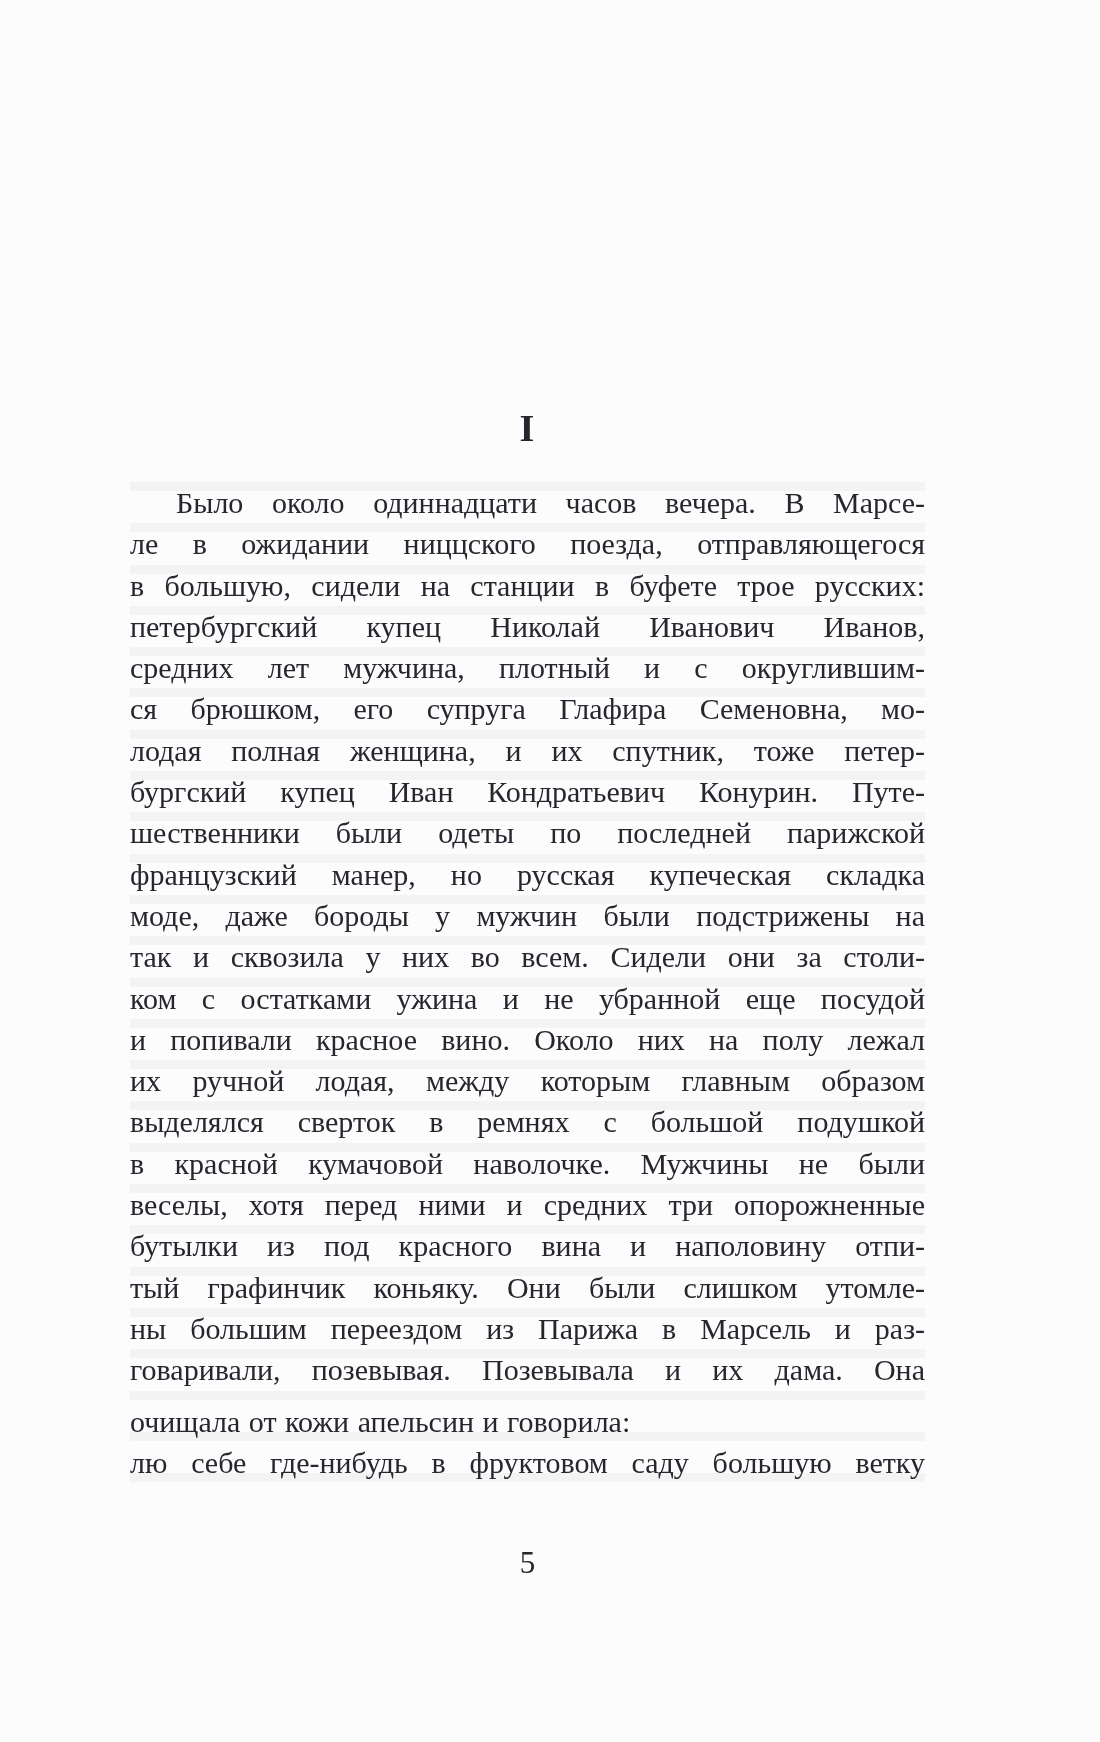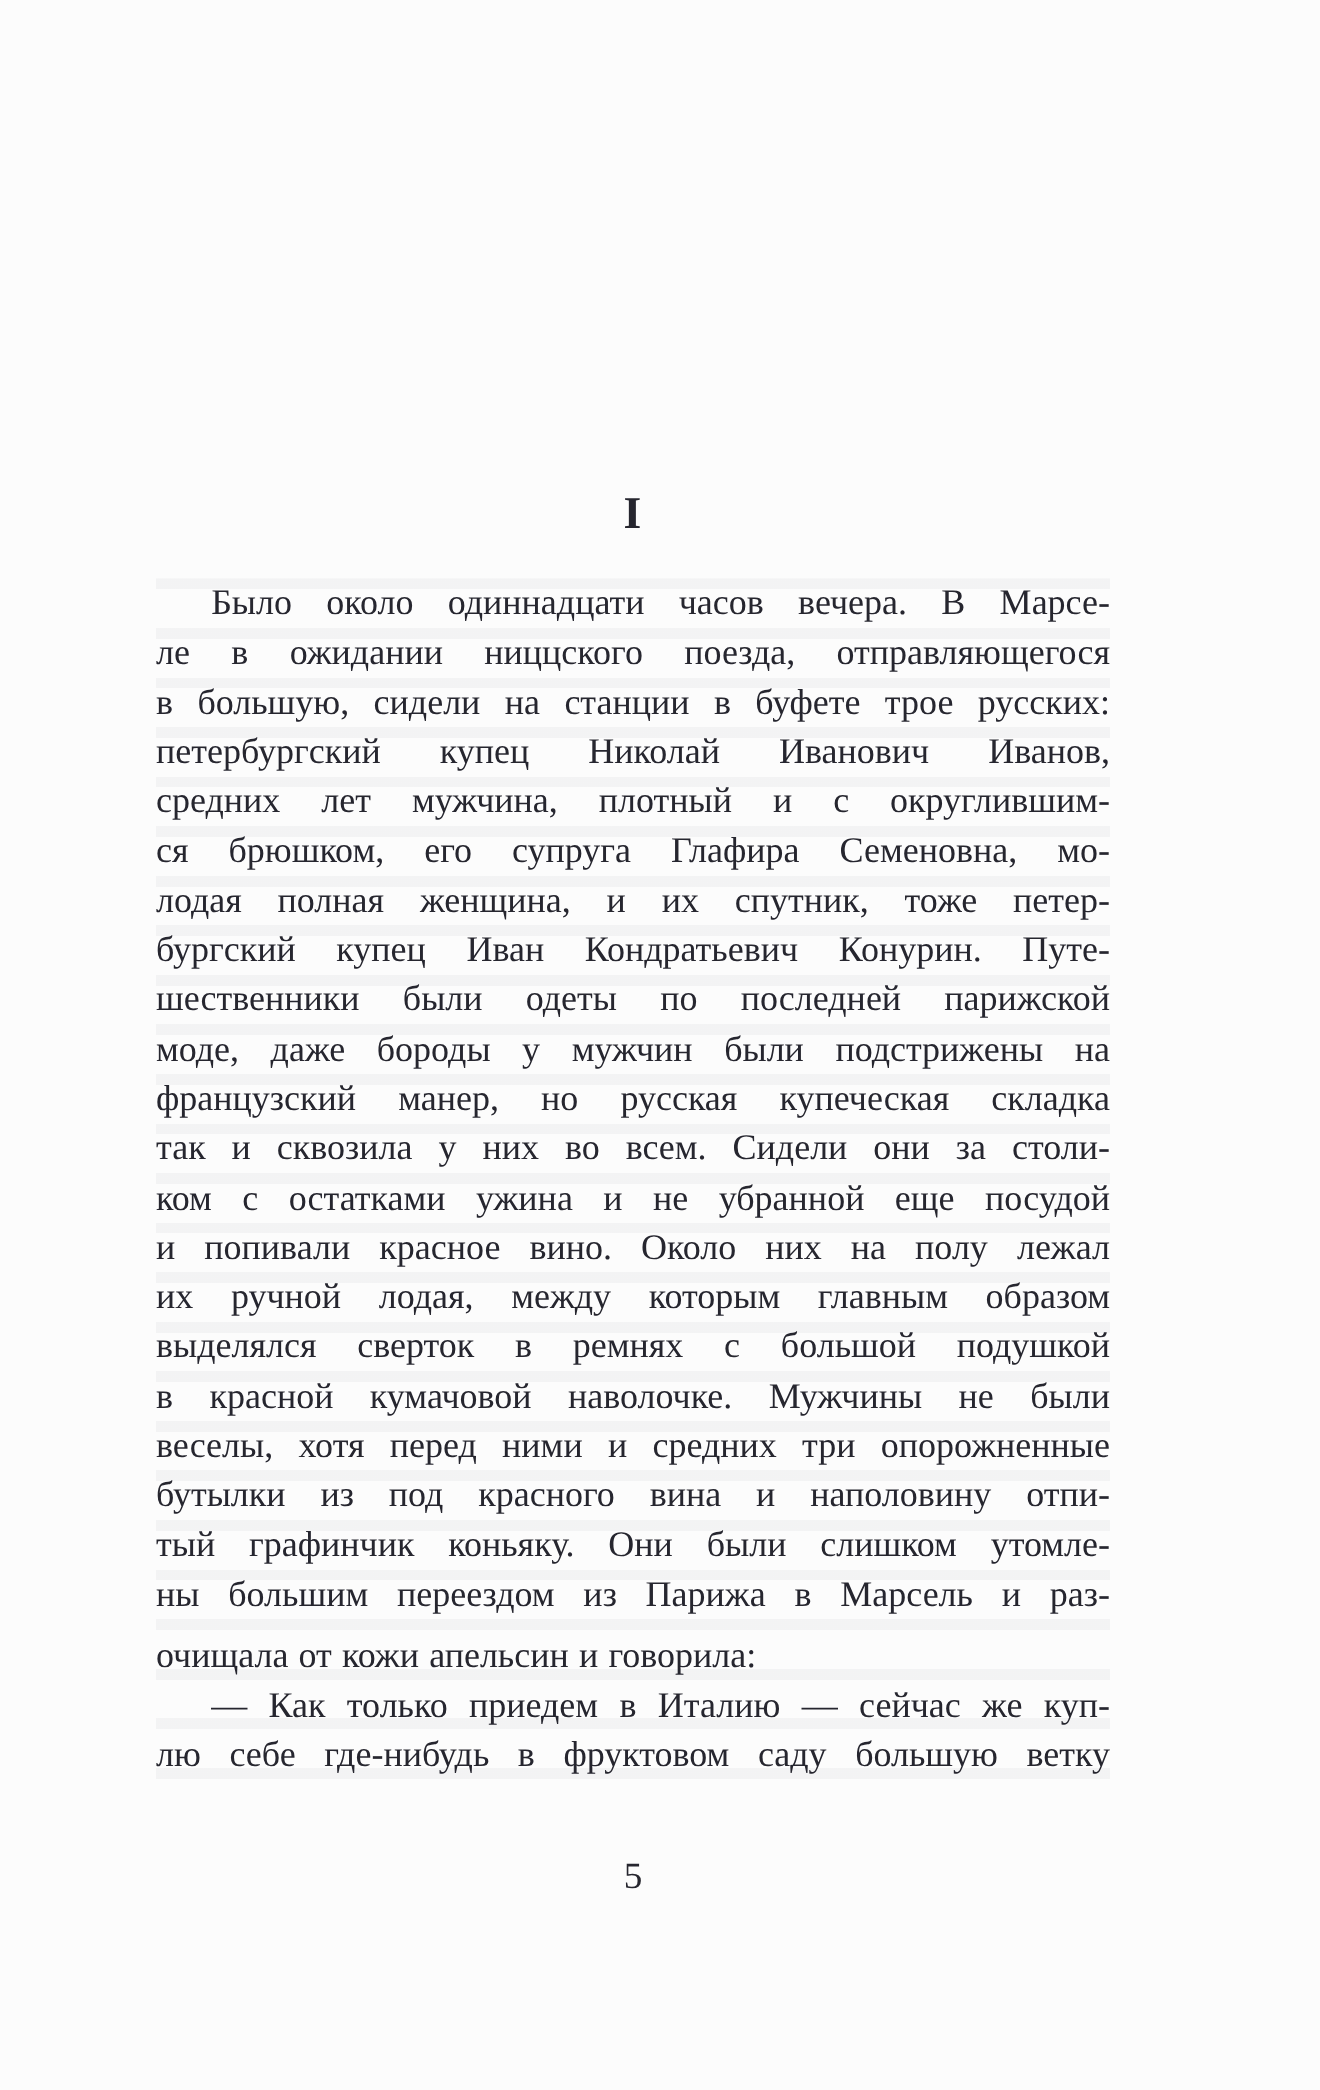--- a/index.html
+++ b/index.html
@@ -72,31 +72,31 @@
   <div class="text-block" id="text-block">
       <div class="line indent">Было около одиннадцати часов вечера. В Марсе-</div>
       <div class="line">ле в ожидании ниццского поезда, отправляющегося</div>
       <div class="line">в большую, сидели на станции в буфете трое русских:</div>
       <div class="line">петербургский купец Николай Иванович Иванов,</div>
       <div class="line">средних лет мужчина, плотный и с округлившим-</div>
       <div class="line">ся брюшком, его супруга Глафира Семеновна, мо-</div>
       <div class="line">лодая полная женщина, и их спутник, тоже петер-</div>
       <div class="line">бургский купец Иван Кондратьевич Конурин. Путе-</div>
       <div class="line">шественники были одеты по последней парижской</div>
+      <div class="line">французский манер, но русская купеческая складка</div>
       <div class="line">моде, даже бороды у мужчин были подстрижены на</div>
-      <div class="line">французский манер, но русская купеческая складка</div>
       <div class="line">так и сквозила у них во всем. Сидели они за столи-</div>
       <div class="line">ком с остатками ужина и не убранной еще посудой</div>
       <div class="line">и попивали красное вино. Около них на полу лежал</div>
       <div class="line">их ручной лодая, между которым главным образом</div>
       <div class="line">выделялся сверток в ремнях с большой подушкой</div>
       <div class="line">в красной кумачовой наволочке. Мужчины не были</div>
       <div class="line">веселы, хотя перед ними и средних три опорожненные</div>
       <div class="line">бутылки из под красного вина и наполовину отпи-</div>
       <div class="line">тый графинчик коньяку. Они были слишком утомле-</div>
       <div class="line">ны большим переездом из Парижа в Марсель и раз-</div>
+      <div class="line">говаривали, позевывая. Позевывала и их дама. Она</div>
       <div class="line no-fill">очищала от кожи апельсин и говорила:</div>
-      <div class="line indent">— Как только приедем в Италию — сейчас же куп-</div>
       <div class="line">лю себе где-нибудь в фруктовом саду большую ветку</div>
     </div>
 
   <div class="page-number">5</div>
 </div>
 
 </body></html>

